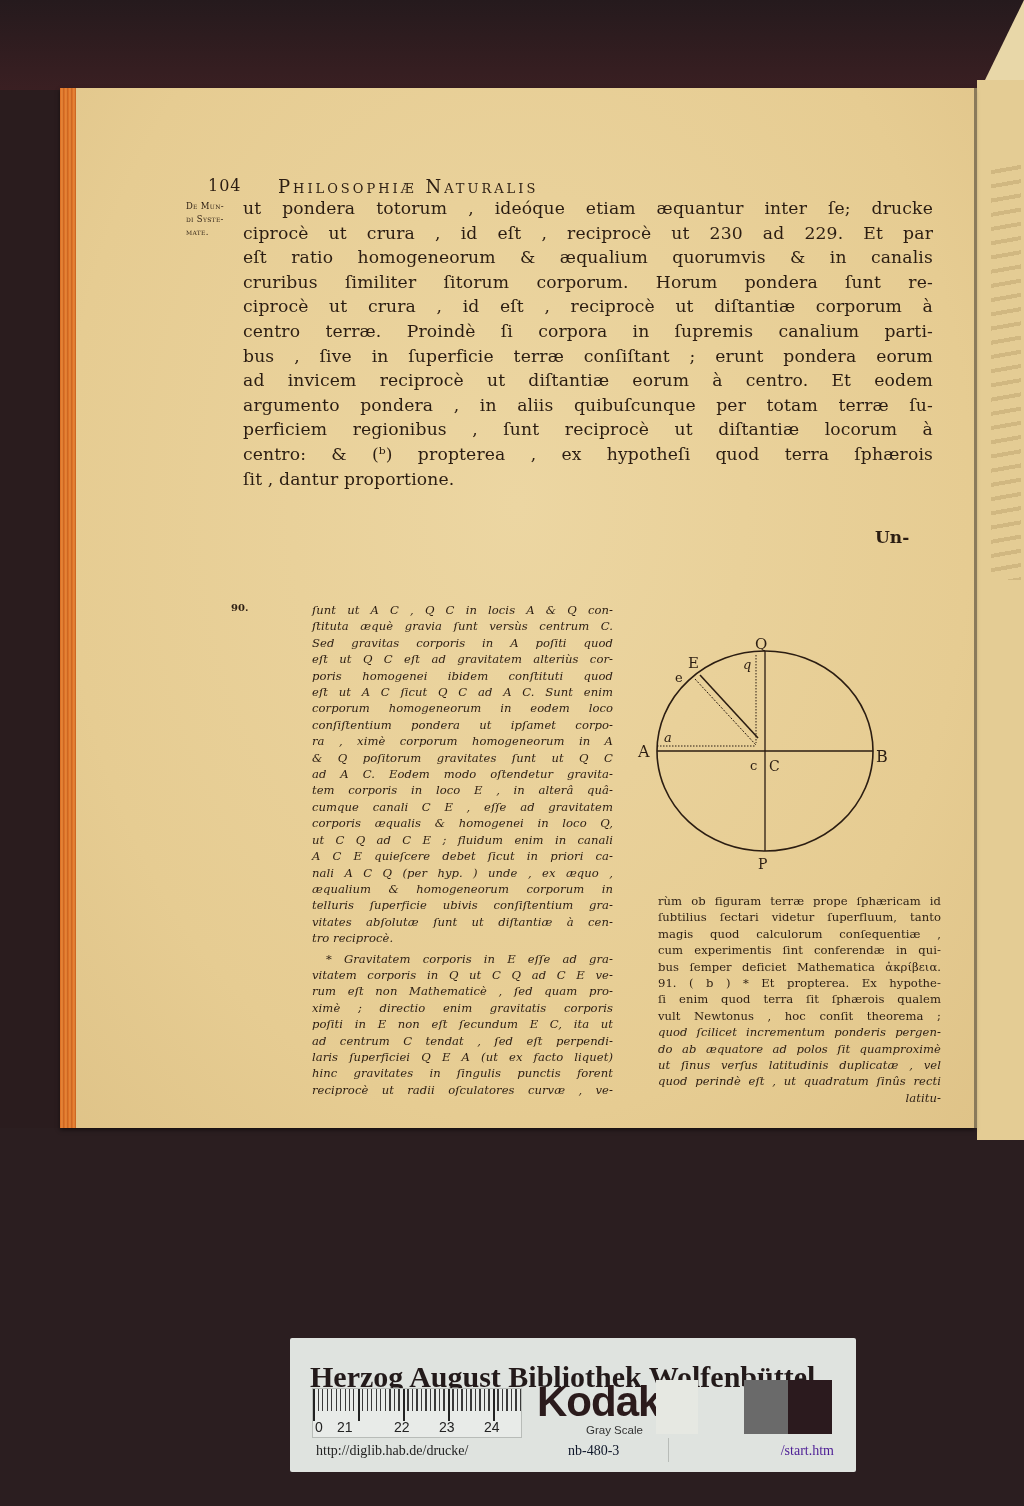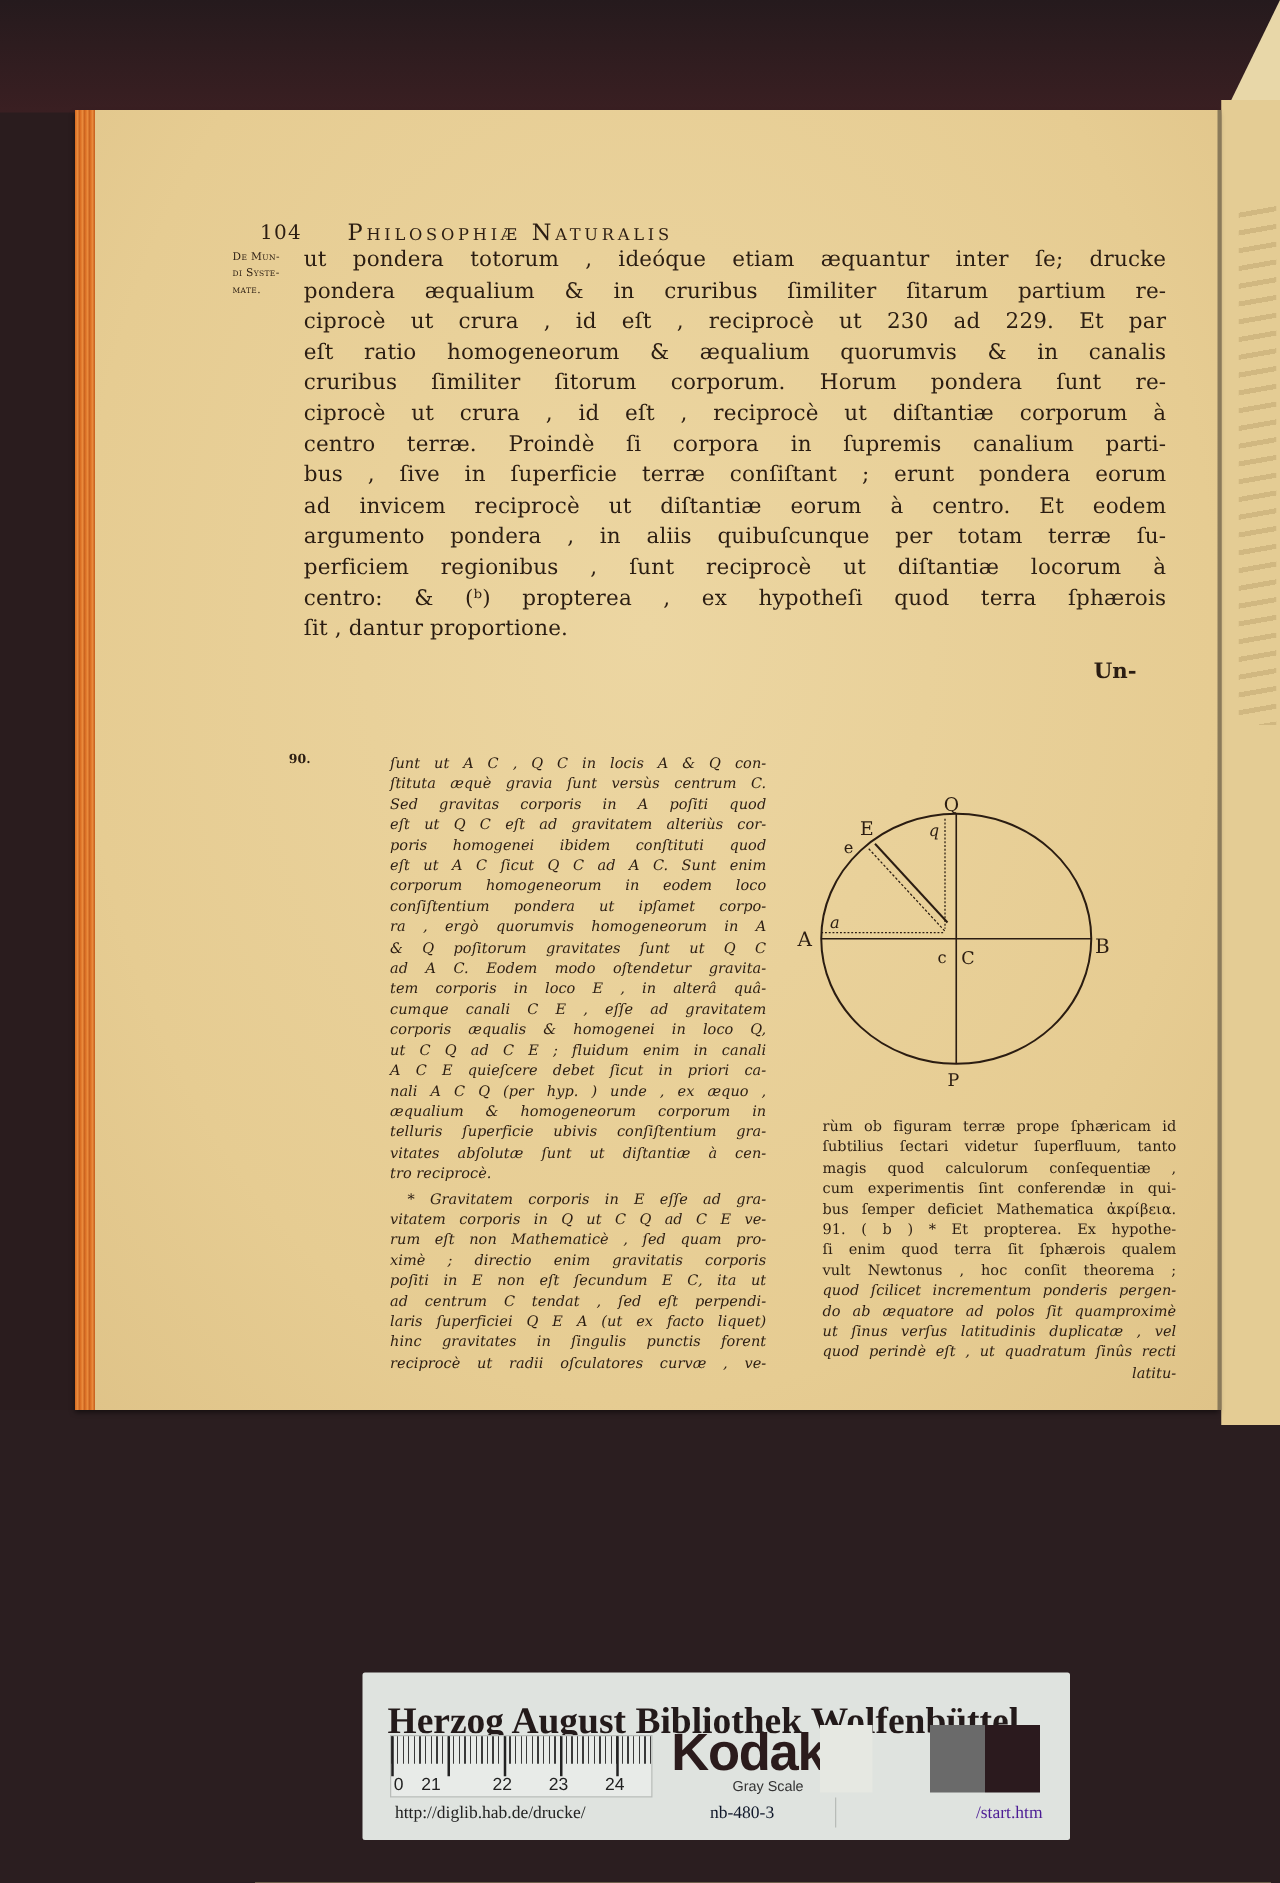--- a/index.html
+++ b/index.html
@@ -139,21 +139,20 @@
 </div>
 
 <div class="marginal-note">
   <div>De Mun-</div>
   <div>di Syste-</div>
   <div>mate.</div>
 </div>
 
 <div class="main-text">
   <span class="ln">ut pondera totorum , ideóque etiam æquantur inter ſe; drucke</span>
-  <span class="ln">pondera æqualium &amp; in cruribus ſimiliter ſitarum partium re-</span>
   <span class="ln">ciprocè ut crura , id eſt , reciprocè ut 230 ad 229.   Et par</span>
   <span class="ln">eſt ratio homogeneorum &amp; æqualium quorumvis &amp; in canalis</span>
   <span class="ln">cruribus ſimiliter ſitorum corporum.   Horum pondera ſunt re-</span>
   <span class="ln">ciprocè ut crura , id eſt , reciprocè ut diſtantiæ corporum à</span>
   <span class="ln">centro terræ.   Proindè ſi corpora in ſupremis canalium parti-</span>
   <span class="ln">bus , ſive in ſuperficie terræ conſiſtant ; erunt pondera eorum</span>
   <span class="ln">ad invicem reciprocè ut diſtantiæ eorum à centro.   Et eodem</span>
   <span class="ln">argumento pondera , in aliis quibuſcunque per totam terræ ſu-</span>
   <span class="ln">perficiem regionibus , ſunt reciprocè ut diſtantiæ locorum à</span>
   <span class="ln">centro: &amp; (ᵇ) propterea , ex hypotheſi quod terra ſphærois</span>
@@ -165,21 +164,21 @@
 
 <div class="col col-left">
   <span class="ln">ſunt ut A C , Q C in locis A &amp; Q con-</span>
   <span class="ln">ſtituta æquè gravia ſunt versùs centrum C.</span>
   <span class="ln">Sed gravitas corporis in A poſiti quod</span>
   <span class="ln">eſt ut Q C eſt ad gravitatem alteriùs cor-</span>
   <span class="ln">poris homogenei ibidem conſtituti quod</span>
   <span class="ln">eſt ut A C ſicut Q C ad A C.   Sunt enim</span>
   <span class="ln">corporum homogeneorum in eodem loco</span>
   <span class="ln">conſiſtentium pondera ut ipſamet corpo-</span>
-  <span class="ln">ra , ergò quorumvis homogeneorum in A</span>
+  <span class="ln">ra , ximè corporum homogeneorum in A</span>
   <span class="ln">&amp; Q poſitorum gravitates ſunt ut Q C</span>
   <span class="ln">ad A C.  Eodem modo oſtendetur gravita-</span>
   <span class="ln">tem corporis in loco E , in alterâ quâ-</span>
   <span class="ln">cumque canali C E , eſſe ad gravitatem</span>
   <span class="ln">corporis æqualis &amp; homogenei in loco Q,</span>
   <span class="ln">ut C Q ad C E ; fluidum enim in canali</span>
   <span class="ln">A C E quieſcere debet ſicut in priori ca-</span>
   <span class="ln">nali A C Q (per hyp. ) unde , ex æquo ,</span>
   <span class="ln">æqualium &amp; homogeneorum corporum in</span>
   <span class="ln">telluris ſuperficie ubivis conſiſtentium gra-</span>

